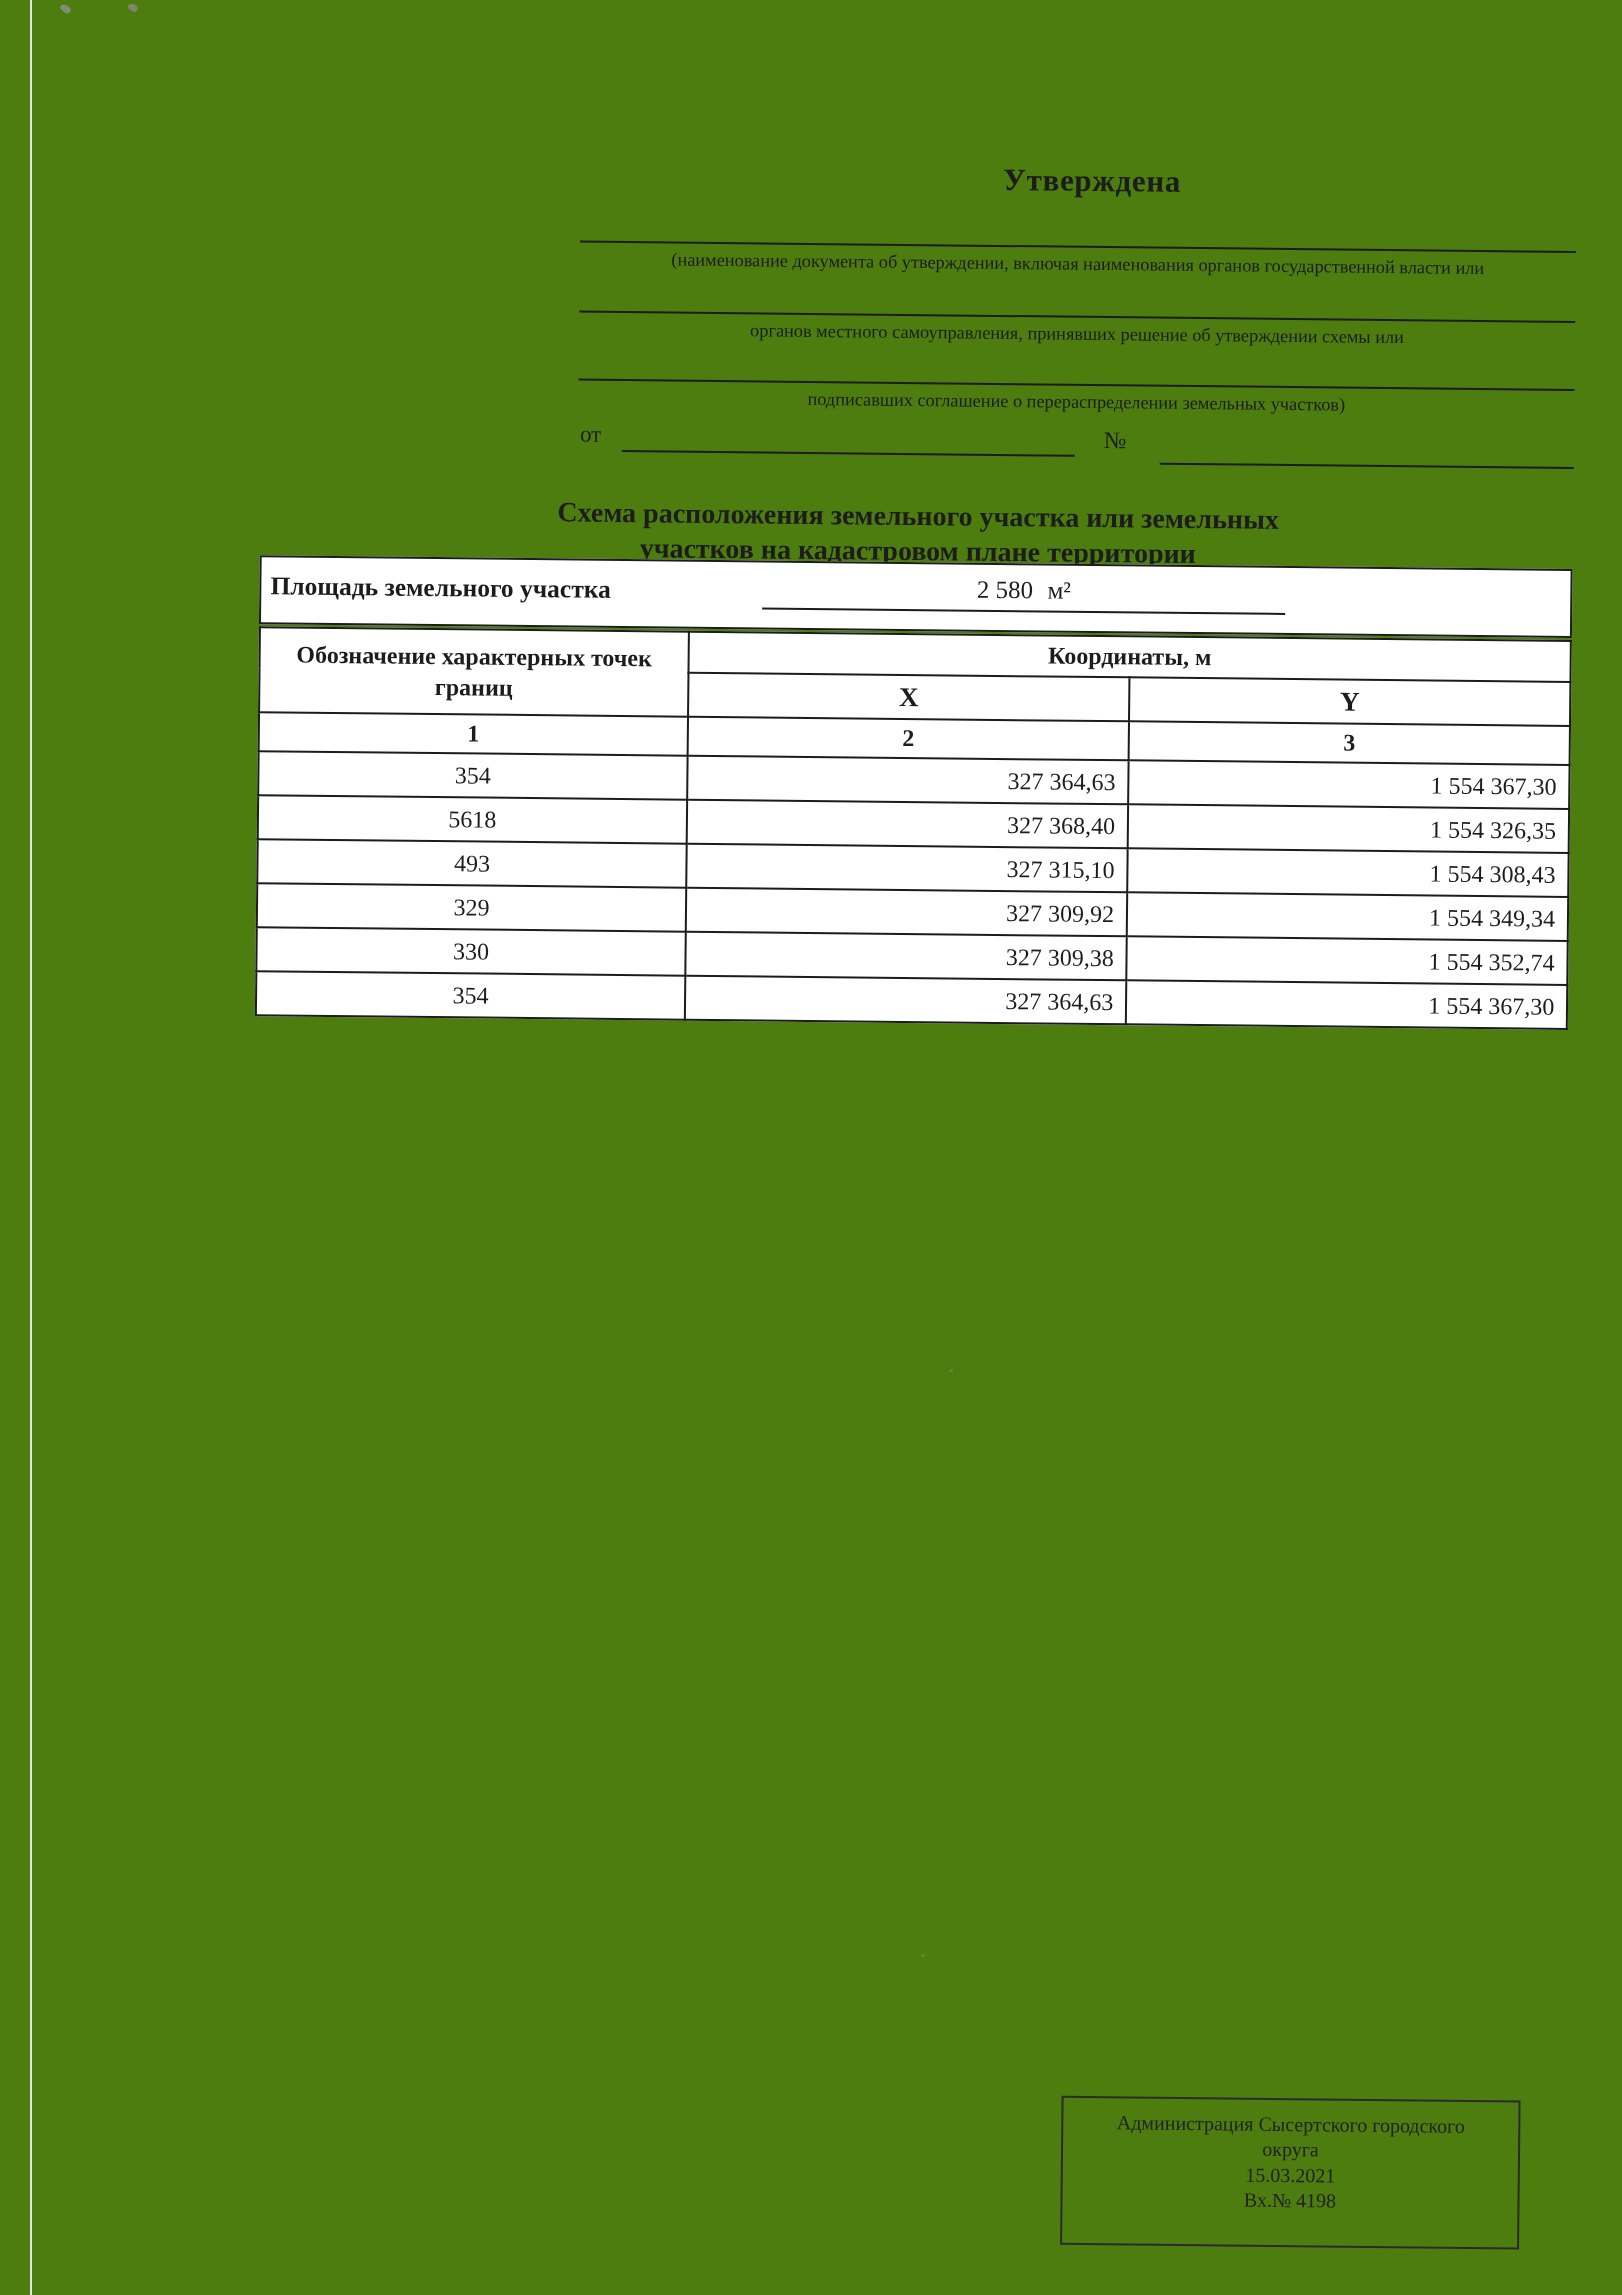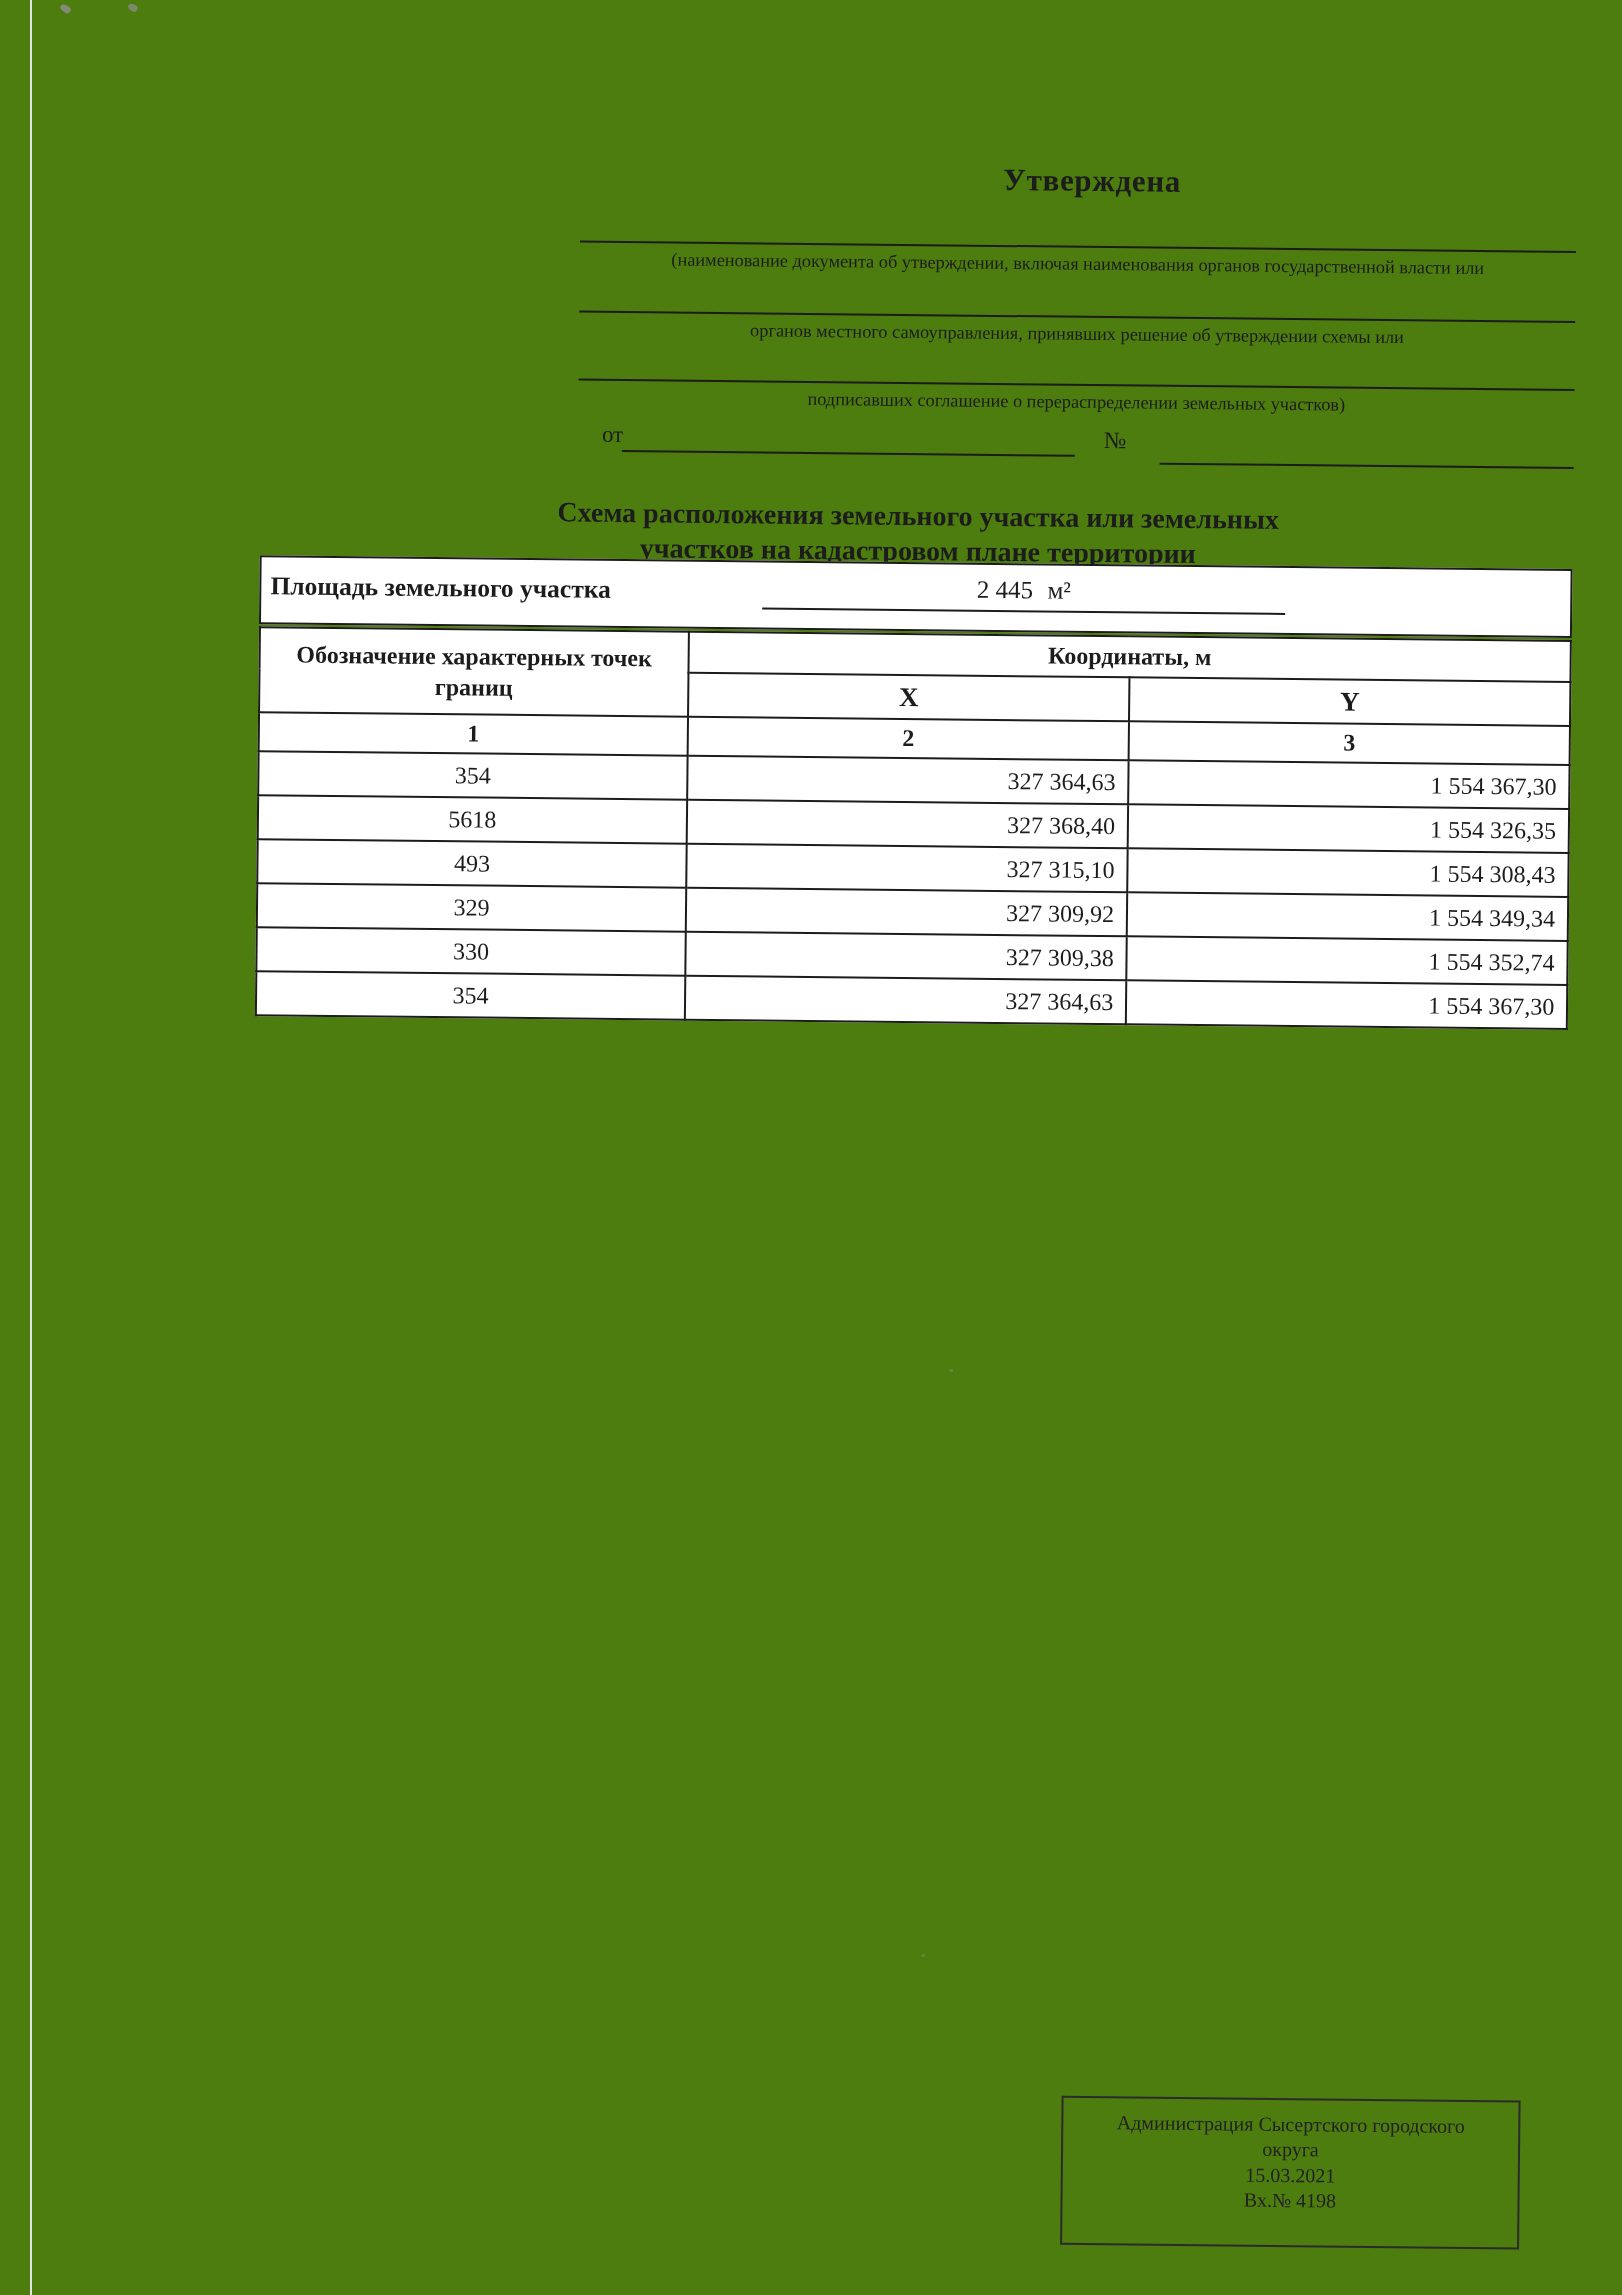--- a/index.html
+++ b/index.html
@@ -44,21 +44,21 @@
   .caption-block {
     position: absolute; left: 575px; width: 996px;
     border-top: 2px solid #1c1c1c;
     text-align: center; font-size: 18.3px; padding-top: 5.9px;
     white-space: nowrap;
   }
   .cap1 { top: 243px; }
   .cap2 { top: 313px; }
   .cap3 { top: 381px; }
 
-  .from-label { position: absolute; left: 599px; top: 424px; font-size: 23px; }
+  .from-label { position: absolute; left: 577px; top: 424px; font-size: 23px; }
   .from-line  { position: absolute; left: 619px; top: 424px; width: 453px; height: 30px; border-bottom: 2px solid #1c1c1c; }
   .num-label  { position: absolute; left: 1101px; top: 424px; font-size: 23.6px; }
   .num-line   { position: absolute; left: 1157px; top: 431px; width: 414px; height: 30px; border-bottom: 2px solid #1c1c1c; }
 
   .main-title {
     position: absolute; left: 314px; top: 497px; width: 1204px;
     text-align: center; font-size: 28px; font-weight: bold; line-height: 35px;
   }
 
   
@@ -139,21 +139,21 @@
     <div class="num-line"></div>
 
     <div class="main-title">
       <div>Схема расположения земельного участка или земельных</div>
       <div>участков на кадастровом плане территории</div>
     </div>
 
     <div class="area-box">
       <div class="area-label">Площадь земельного участка</div>
       <div class="area-value-wrap">
-        <span>2 445</span><span class="area-unit">м²</span>
+        <span>2 580</span><span class="area-unit">м²</span>
       </div>
     </div>
 
     <table class="coord-table">
       <tbody>
         <tr class="r-coords">
           <td class="c1 hdr" rowspan="2">Обозначение характерных точек границ</td>
           <td class="hdr" colspan="2">Координаты, м</td>
         </tr>
         <tr class="r-xy">

